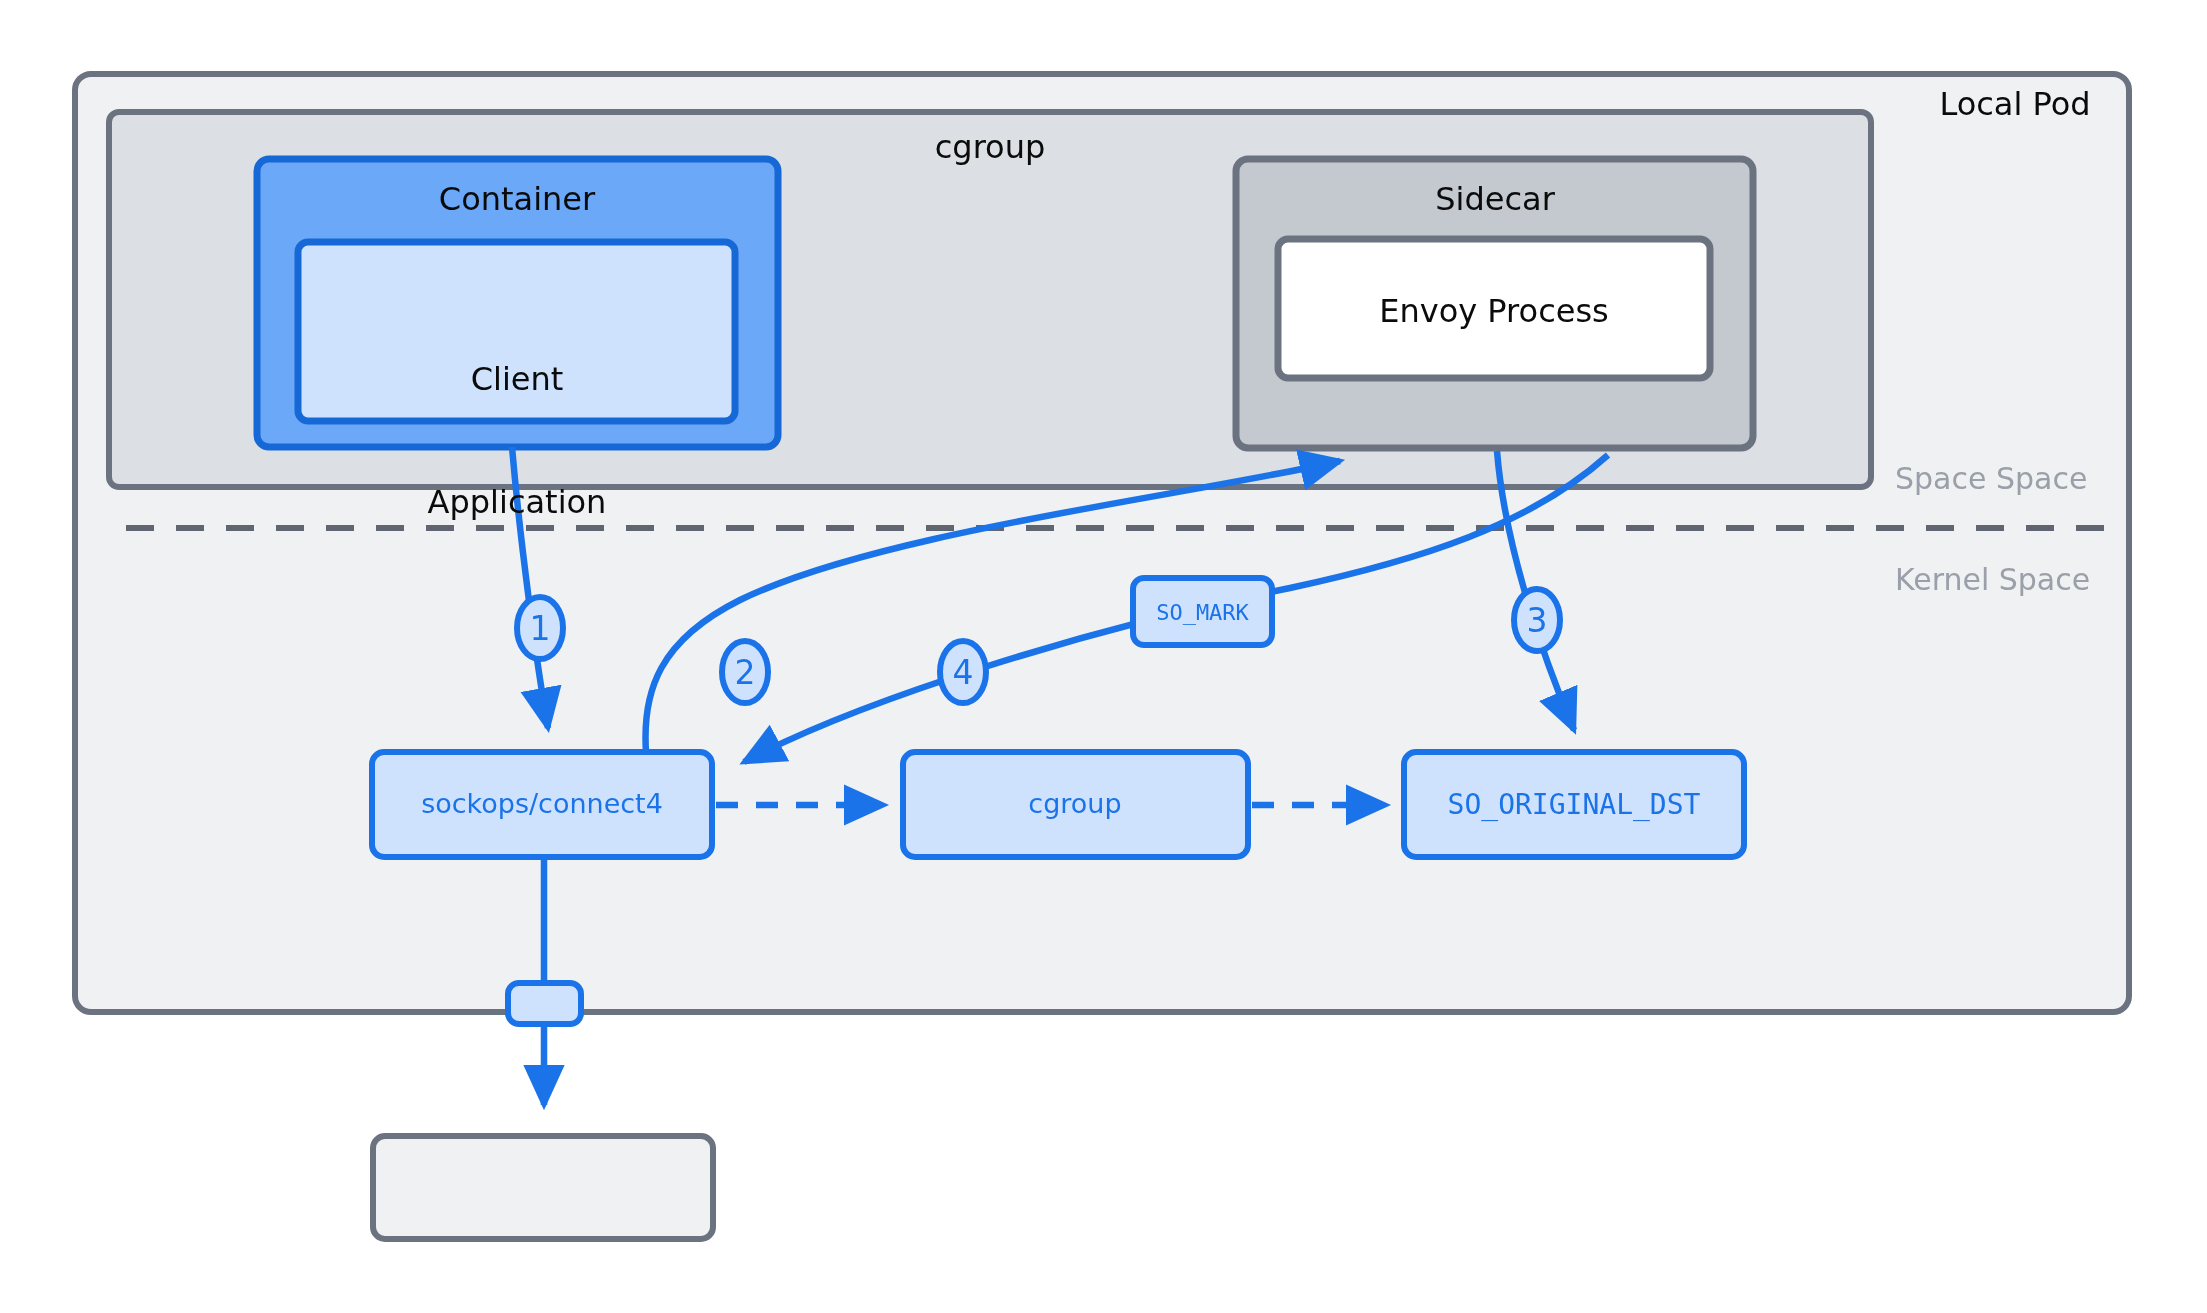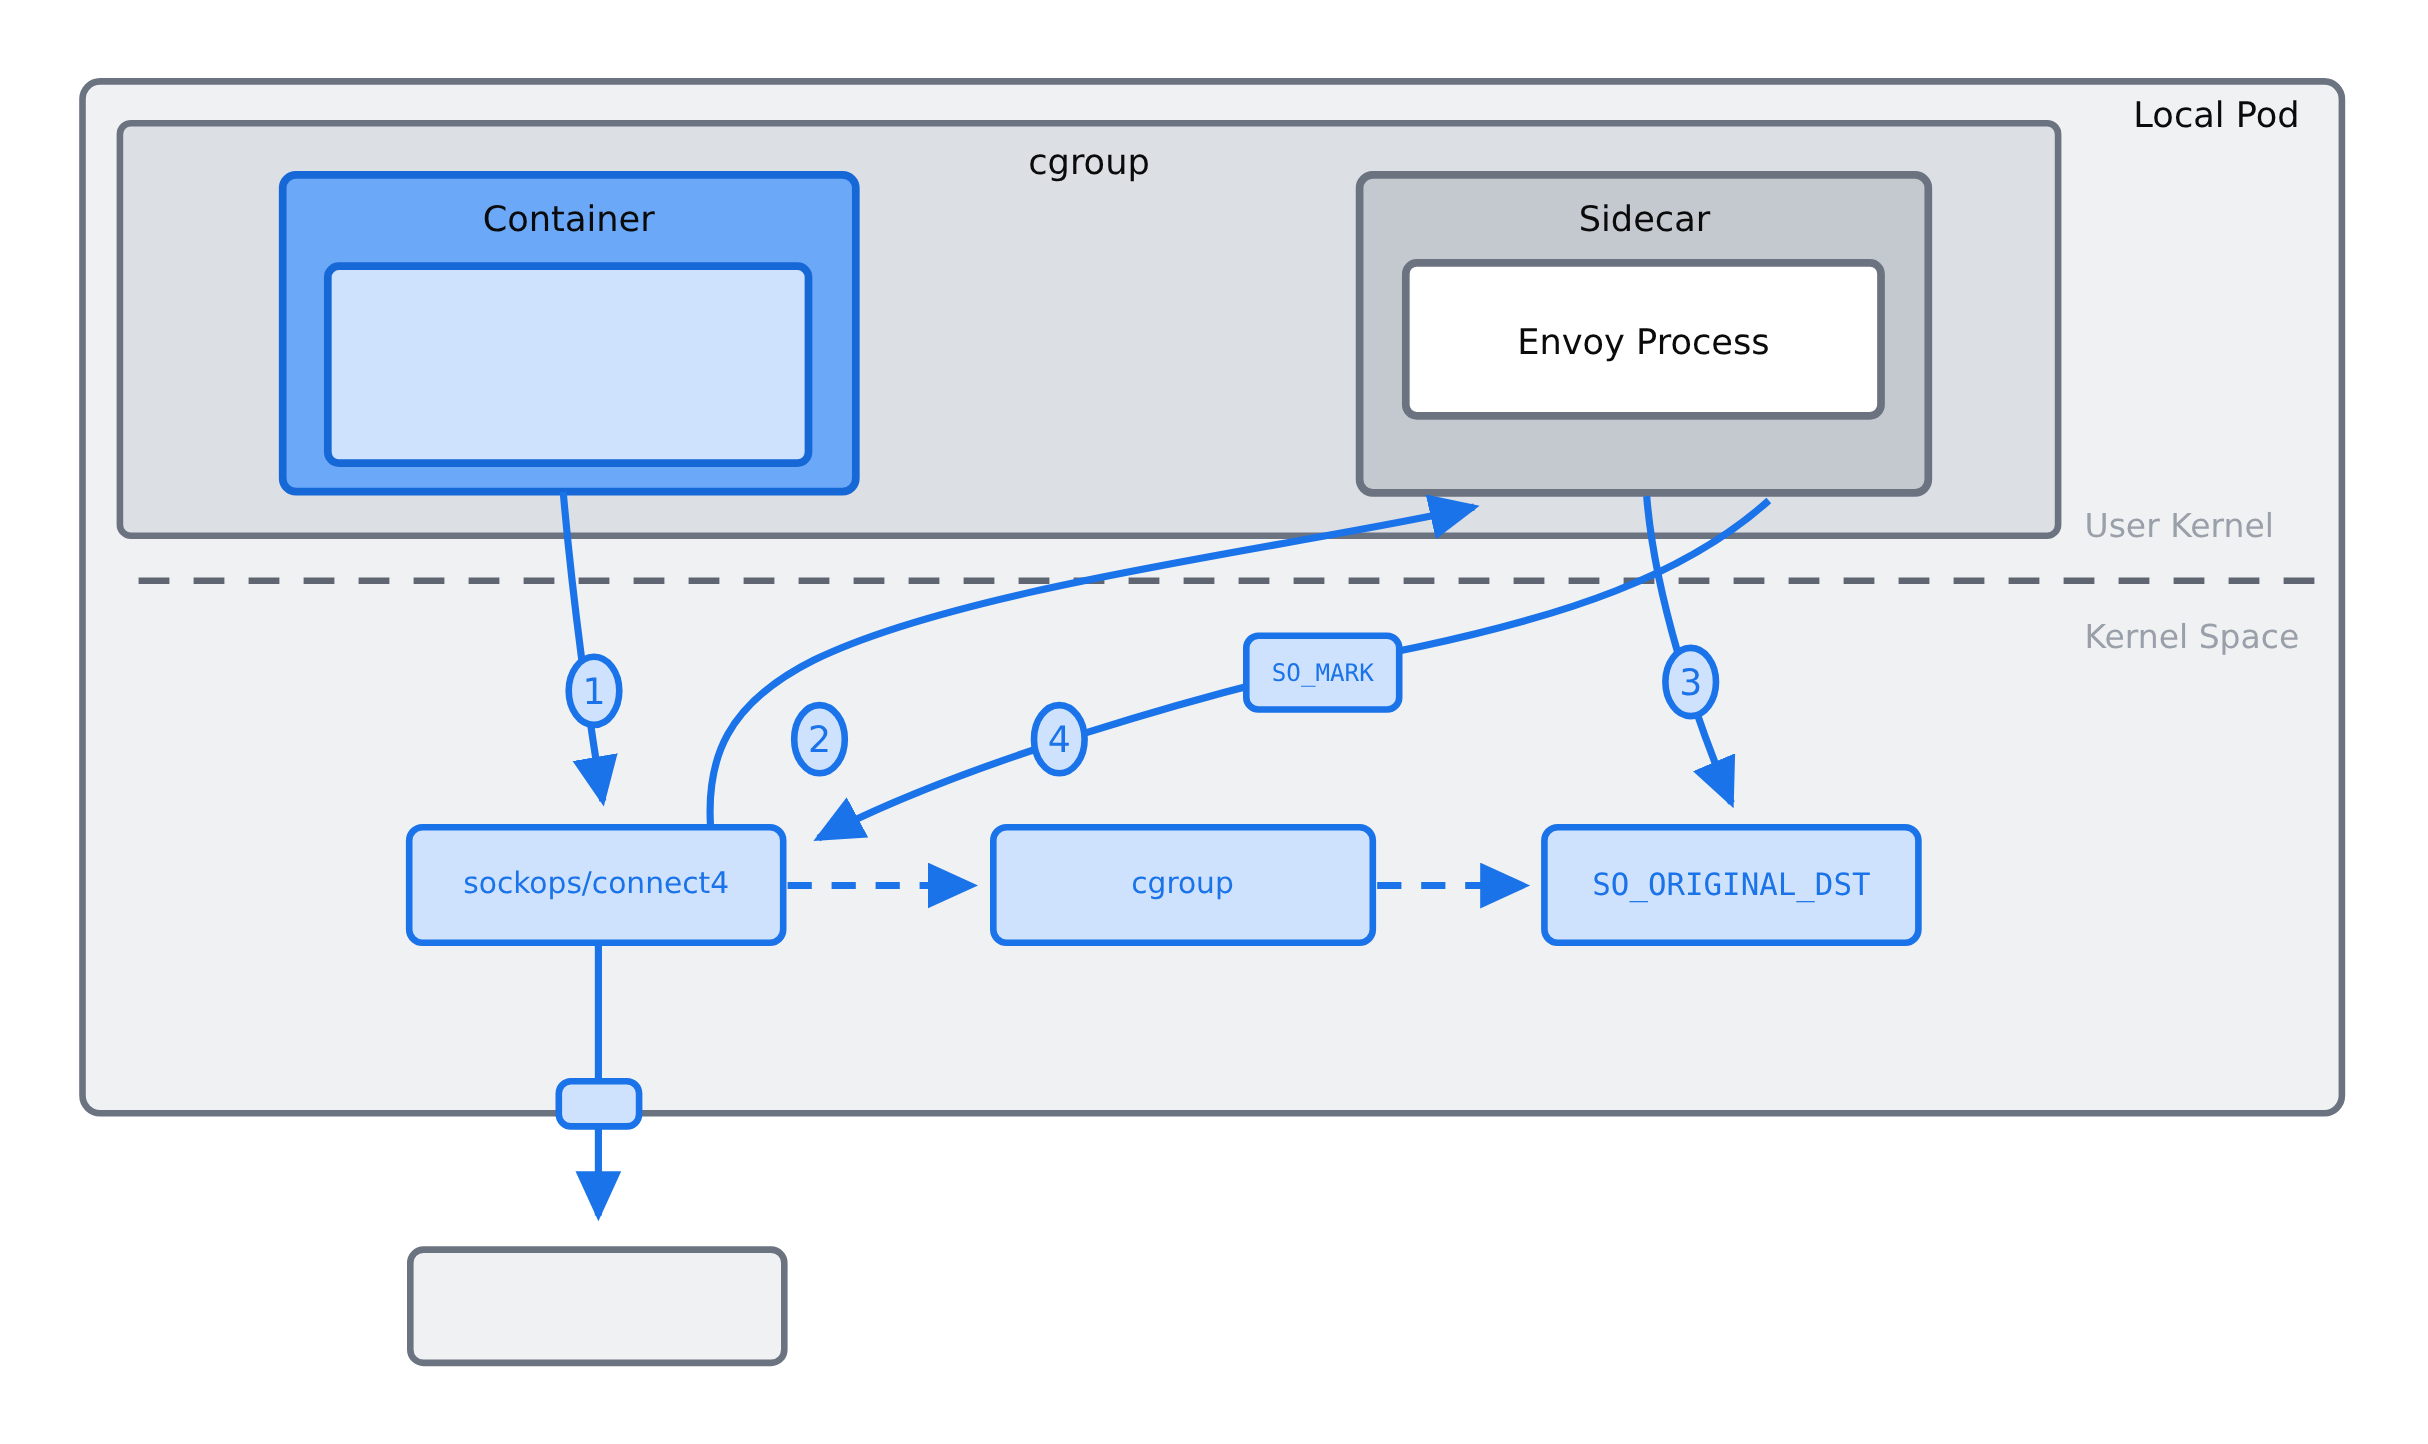--- a/index.html
+++ b/index.html
@@ -101,35 +101,39 @@
     <ellipse cx="963" cy="672" rx="23" ry="31" fill="#cfe2fd" stroke="#1a73e8" stroke-width="6"></ellipse>
     <ellipse cx="1537" cy="620" rx="23" ry="31" fill="#cfe2fd" stroke="#1a73e8" stroke-width="6"></ellipse>
   </svg>
 
   <div class="txt hand" style="left:1905px; top:84px; width:220px; font-size:32px;">Local Pod</div>
 
   <div class="txt hand" style="left:880px; top:127px; width:220px; font-size:32px;">cgroup</div>
 
   <div class="txt hand" style="left:357px; top:179px; width:320px; font-size:32px;">Container</div>
 
+  <div class="txt hand" style="left:357px; top:277px; width:320px; font-size:32px;">
+    <div>Client</div>
+    <div>Application</div>
+  </div>
 
   <div class="txt hand" style="left:1334px; top:291px; width:320px; font-size:32px;">Envoy Process</div>
 
   <div class="txt hand" style="left:1335px; top:179px; width:320px; font-size:32px;">Sidecar</div>
 
   <div class="txt hand numLbl" style="left:382px; top:787px; width:320px; font-size:27px;">sockops/connect4</div>
 
   <div class="txt hand numLbl" style="left:915px; top:787px; width:320px; font-size:27px;">cgroup</div>
 
   <div class="txt mono" style="left:1414px; top:787px; width:320px; font-size:28px;">SO_ORIGINAL_DST</div>
 
 
   <div class="txt mono" style="left:1133px; top:599px; width:139px; font-size:22px;">SO_MARK</div>
 
-  <div class="txt grayLbl" style="left:1895px; top:460px; width:250px; font-size:30px; text-align:left;">User Kernel</div>
+  <div class="txt grayLbl" style="left:1895px; top:460px; width:250px; font-size:30px; text-align:left;">Space Space</div>
 
   <div class="txt grayLbl" style="left:1895px; top:561px; width:260px; font-size:30px; text-align:left;">Kernel Space</div>
 
   <div class="txt numLbl" style="left:510px; top:608px; width:60px; font-size:33px;">1</div>
 
   <div class="txt numLbl" style="left:715px; top:652px; width:60px; font-size:33px;">2</div>
 
   <div class="txt numLbl" style="left:1507px; top:600px; width:60px; font-size:33px;">3</div>
 
   <div class="txt numLbl" style="left:933px; top:652px; width:60px; font-size:33px;">4</div>

